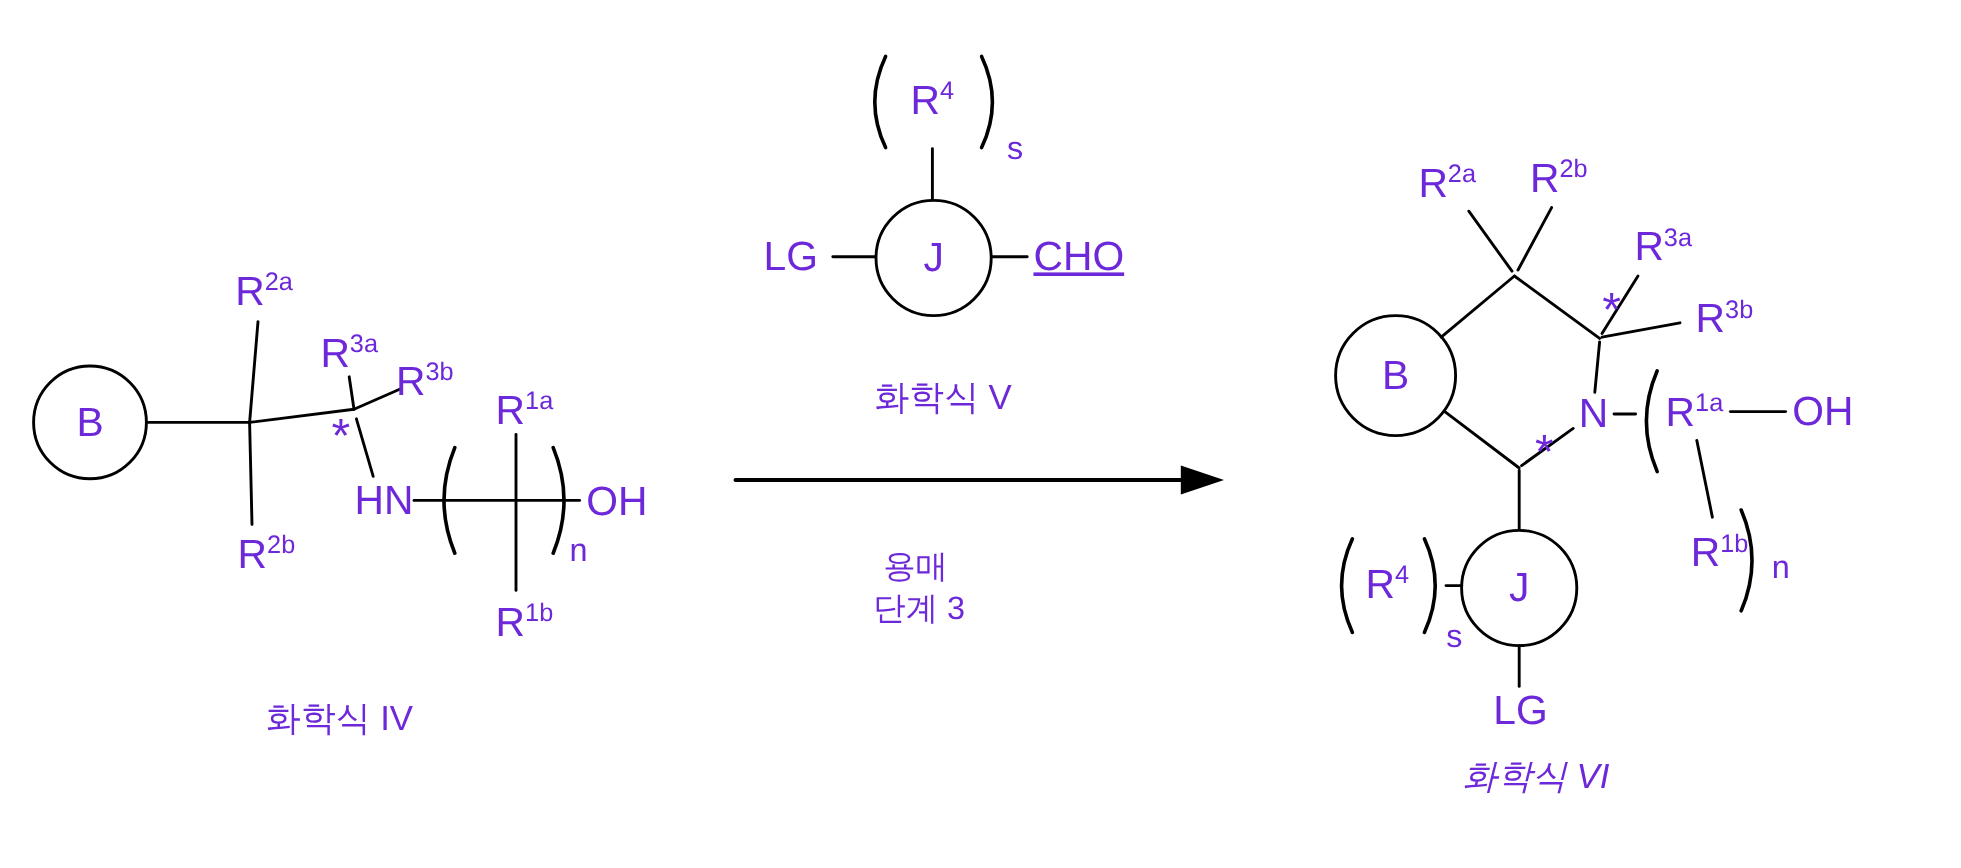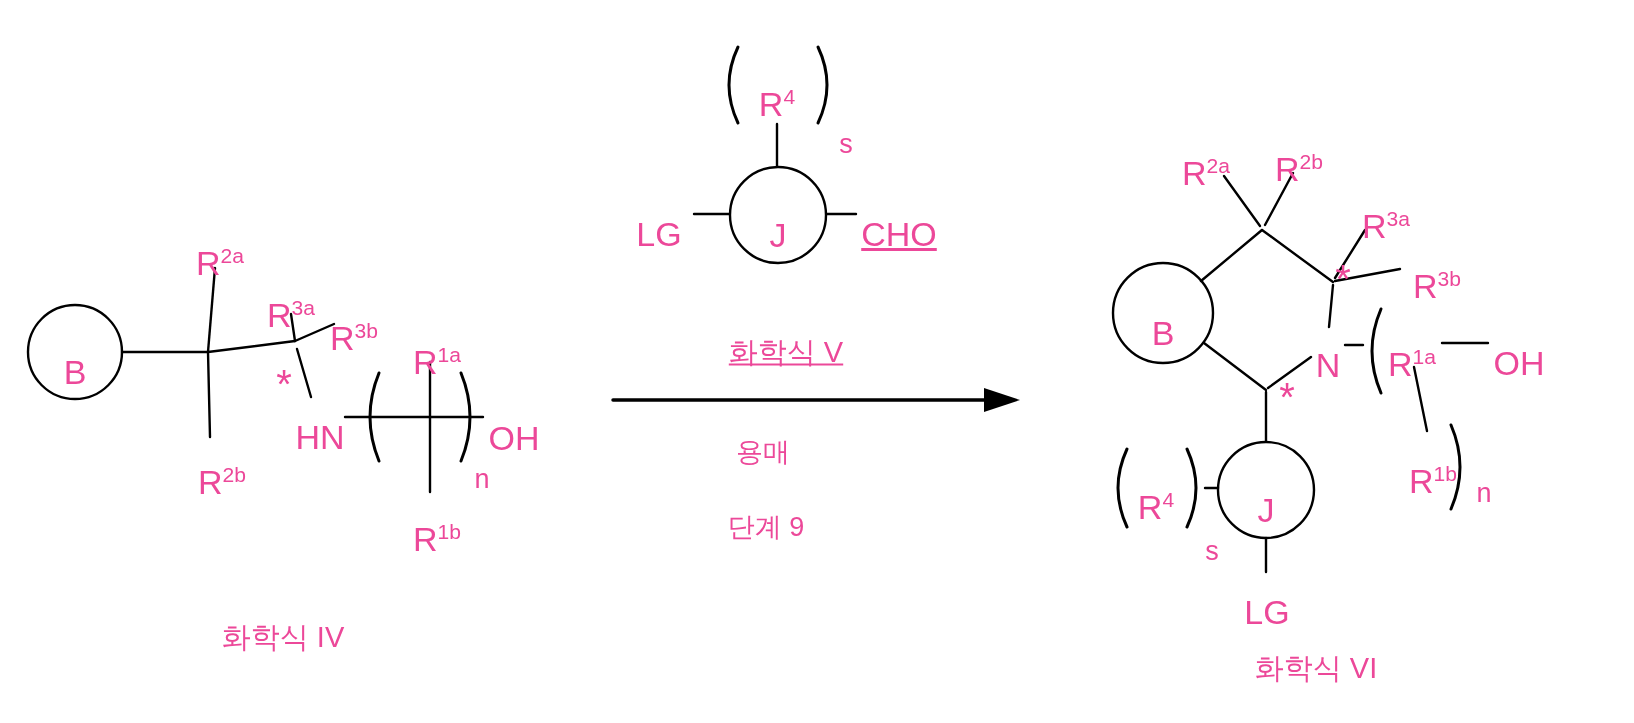--- a/index.html
+++ b/index.html
@@ -12,22 +12,21 @@
     background: #ffffff;
     overflow: hidden;
   }
   #scheme-svg { position: absolute; left: 0; top: 0; }
   .lbl {
     position: absolute;
     transform: translate(-50%, -50%);
     font-size: 34px;
     line-height: 1;
     white-space: nowrap;
-    color: #ec4899;
-    margin-top: 20px;
+    color: #6d28d9;
   }
   .lbl sup { font-size: 0.62em; vertical-align: super; line-height: 0; }
   .sub-lbl { font-size: 27px; }
   .star { font-size: 40px; }
   .caption { font-size: 29px; }
   .mid-lbl { font-size: 27px; }
 </style>
 </head>
 <body>
 
@@ -93,43 +92,43 @@
   <div class="lbl" style="left:220px; top:243px;"><span>R</span><sup>2a</sup></div>
   <div class="lbl" style="left:291px; top:295px;"><span>R</span><sup>3a</sup></div>
   <div class="lbl" style="left:354px; top:318px;"><span>R</span><sup>3b</sup></div>
   <div class="lbl star" style="left:284px; top:364px;">*</div>
   <div class="lbl" style="left:222px; top:462px;"><span>R</span><sup>2b</sup></div>
   <div class="lbl" style="left:320px; top:417px;">HN</div>
   <div class="lbl" style="left:437px; top:342px;"><span>R</span><sup>1a</sup></div>
   <div class="lbl" style="left:437px; top:519px;"><span>R</span><sup>1b</sup></div>
   <div class="lbl sub-lbl" style="left:482px; top:459px;">n</div>
   <div class="lbl" style="left:514px; top:418px;">OH</div>
-  <div class="lbl caption" style="left:283px; top:617px;text-align:center;">화학식 IV</div>
+  <div class="lbl caption" style="left:283px; top:600px;text-align:center;">화학식 IV</div>
 
   <div class="lbl" style="left:777px; top:84px;"><span>R</span><sup>4</sup></div>
   <div class="lbl sub-lbl" style="left:846px; top:124px;">s</div>
   <div class="lbl" style="left:778px; top:215px;">J</div>
   <div class="lbl" style="left:659px; top:214px;">LG</div>
   <div class="lbl" style="left:899px; top:214px;text-decoration:underline;">CHO</div>
-  <div class="lbl caption" style="left:786px; top:332px;text-decoration:underline;">화학식 V</div>
+  <div class="lbl caption" style="left:786px; top:332px;">화학식 V</div>
 
-  <div class="lbl mid-lbl" style="left:763px; top:432px;text-align:right;">용매</div>
-  <div class="lbl mid-lbl" style="left:766px; top:507px;">단계 9</div>
+  <div class="lbl mid-lbl" style="left:763px; top:472px;text-align:right;">용매</div>
+  <div class="lbl mid-lbl" style="left:766px; top:507px;">단계 3</div>
 
   <div class="lbl" style="left:1163px; top:313px;">B</div>
   <div class="lbl" style="left:1206px; top:153px;"><span>R</span><sup>2a</sup></div>
   <div class="lbl" style="left:1299px; top:149px;"><span>R</span><sup>2b</sup></div>
   <div class="lbl" style="left:1386px; top:206px;"><span>R</span><sup>3a</sup></div>
   <div class="lbl star" style="left:1343px; top:259px;">*</div>
   <div class="lbl" style="left:1437px; top:266px;"><span>R</span><sup>3b</sup></div>
   <div class="lbl" style="left:1328px; top:345px;">N</div>
   <div class="lbl star" style="left:1287px; top:377px;">*</div>
   <div class="lbl" style="left:1412px; top:344px;"><span>R</span><sup>1a</sup></div>
   <div class="lbl" style="left:1519px; top:343px;">OH</div>
   <div class="lbl" style="left:1433px; top:461px;"><span>R</span><sup>1b</sup></div>
   <div class="lbl sub-lbl" style="left:1484px; top:473px;">n</div>
   <div class="lbl" style="left:1156px; top:487px;"><span>R</span><sup>4</sup></div>
   <div class="lbl sub-lbl" style="left:1212px; top:531px;">s</div>
   <div class="lbl" style="left:1266px; top:490px;">J</div>
   <div class="lbl" style="left:1267px; top:592px;">LG</div>
-  <div class="lbl caption" style="left:1316px; top:648px;">화학식 VI</div>
+  <div class="lbl caption" style="left:1280px; top:648px;font-style:italic;">화학식 VI</div>
 
 </div>
 
 </body></html>

